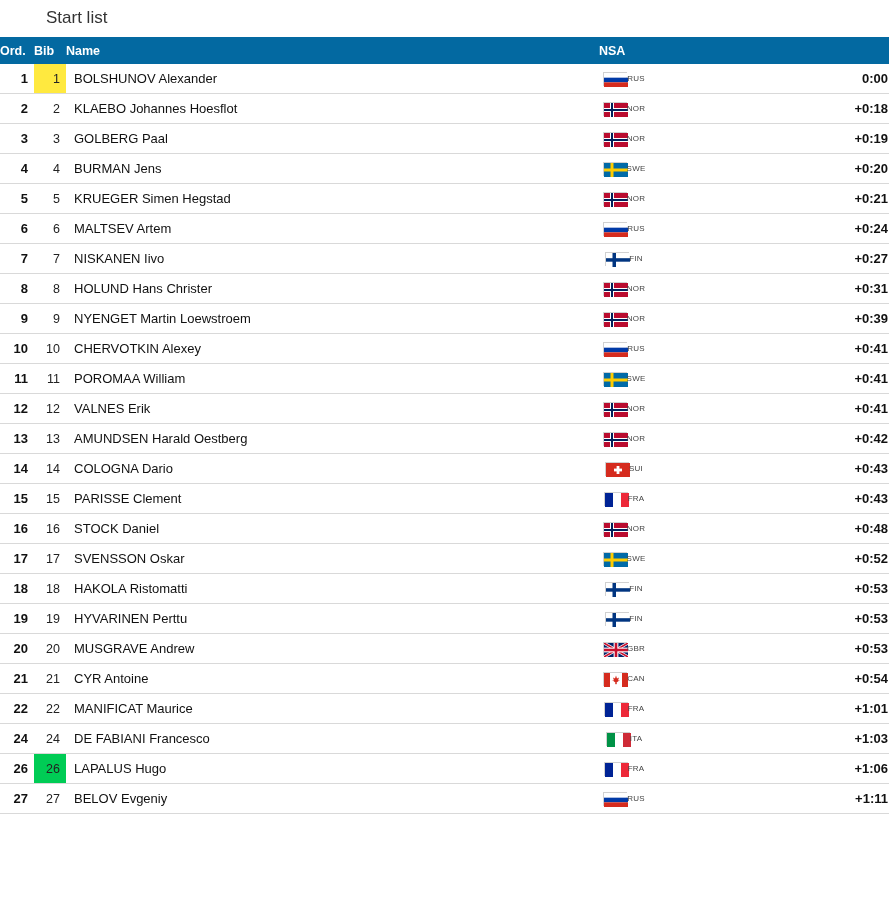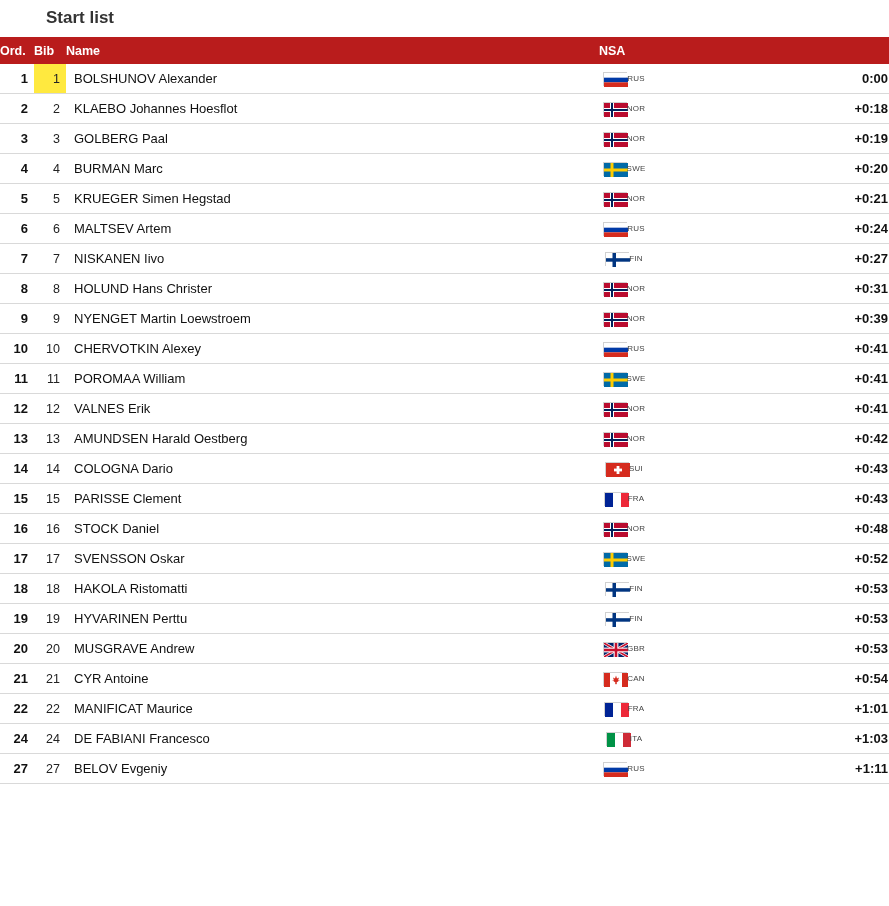--- a/index.html
+++ b/index.html
@@ -13,32 +13,32 @@
     color: #1a1a1a;
   }
   .page {
     width: 889px;
     position: relative;
   }
   .page-title {
     font-size: 17px;
     color: #333333;
     padding: 8px 0 9px 46px;
-    font-weight: bold;
+    font-weight: normal;
     margin: 0;
     line-height: 20px;
   }
   table.startlist {
     width: 889px;
     border-collapse: collapse;
     table-layout: fixed;
     font-size: 13px;
   }
   table.startlist th {
-    background: #b91c1c;
+    background: #0369a1;
     color: #ffffff;
     font-size: 12.5px;
     font-weight: bold;
     text-align: left;
     padding: 4px 0 4px 0;
     height: 19px;
     vertical-align: middle;
   }
   th.c-ord { width: 34px; text-align: right; padding-right: 6px; }
   th.c-bib { width: 32px; text-align: right; padding-right: 6px; }
@@ -175,21 +175,21 @@
                   <rect x="0" y="6" width="24" height="2" fill="#00205b"></rect>
                 </svg></span>
               <span class="nsa-code">NOR</span>
             </div>
           </td>
           <td class="c-time">+0:19</td>
         </tr>
         <tr>
           <td class="c-ord">4</td>
           <td class="c-bib">4</td>
-          <td class="c-name">BURMAN Marc</td>
+          <td class="c-name">BURMAN Jens</td>
           <td class="c-nsa">
             <div class="nsa-wrap">
               <span class="flag"><svg viewBox="0 0 24 14" width="24" height="14">
                   <rect width="24" height="14" fill="#006aa7"></rect>
                   <rect x="6.5" y="0" width="3" height="14" fill="#fecc00"></rect>
                   <rect x="0" y="5.5" width="24" height="3" fill="#fecc00"></rect>
                 </svg></span>
               <span class="nsa-code">SWE</span>
             </div>
           </td>
@@ -510,20 +510,36 @@
                   <rect width="8" height="14" fill="#009246"></rect>
                   <rect x="8" width="8" height="14" fill="#ffffff"></rect>
                   <rect x="16" width="8" height="14" fill="#ce2b37"></rect>
                 </svg></span>
               <span class="nsa-code">ITA</span>
             </div>
           </td>
           <td class="c-time">+1:03</td>
         </tr>
         <tr>
+          <td class="c-ord">26</td>
+          <td class="c-bib hl-green">26</td>
+          <td class="c-name">LAPALUS Hugo</td>
+          <td class="c-nsa">
+            <div class="nsa-wrap">
+              <span class="flag"><svg viewBox="0 0 24 14" width="24" height="14">
+                  <rect width="8" height="14" fill="#002395"></rect>
+                  <rect x="8" width="8" height="14" fill="#ffffff"></rect>
+                  <rect x="16" width="8" height="14" fill="#ed2939"></rect>
+                </svg></span>
+              <span class="nsa-code">FRA</span>
+            </div>
+          </td>
+          <td class="c-time">+1:06</td>
+        </tr>
+        <tr>
           <td class="c-ord">27</td>
           <td class="c-bib">27</td>
           <td class="c-name">BELOV Evgeniy</td>
           <td class="c-nsa">
             <div class="nsa-wrap">
               <span class="flag"><svg viewBox="0 0 24 14" width="24" height="14">
                   <rect width="24" height="4.67" fill="#ffffff"></rect>
                   <rect y="4.67" width="24" height="4.66" fill="#0039a6"></rect>
                   <rect y="9.33" width="24" height="4.67" fill="#d52b1e"></rect>
                 </svg></span>

